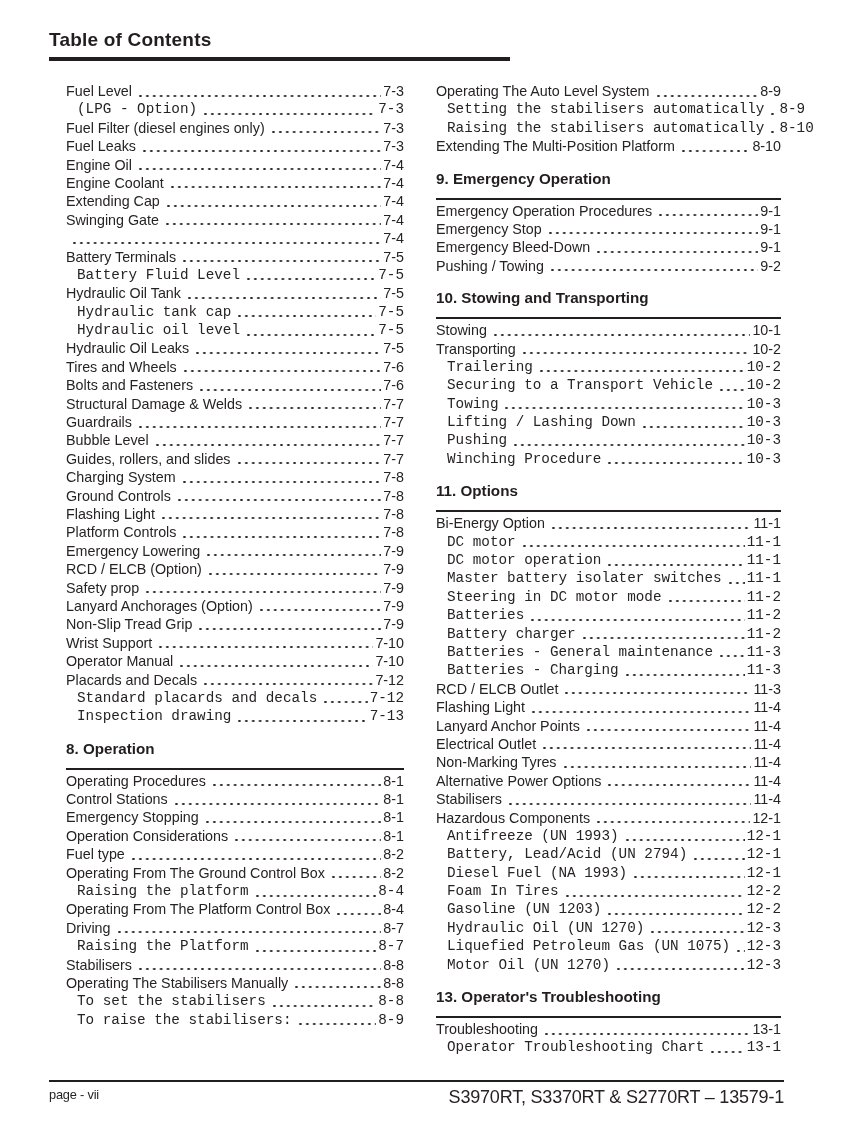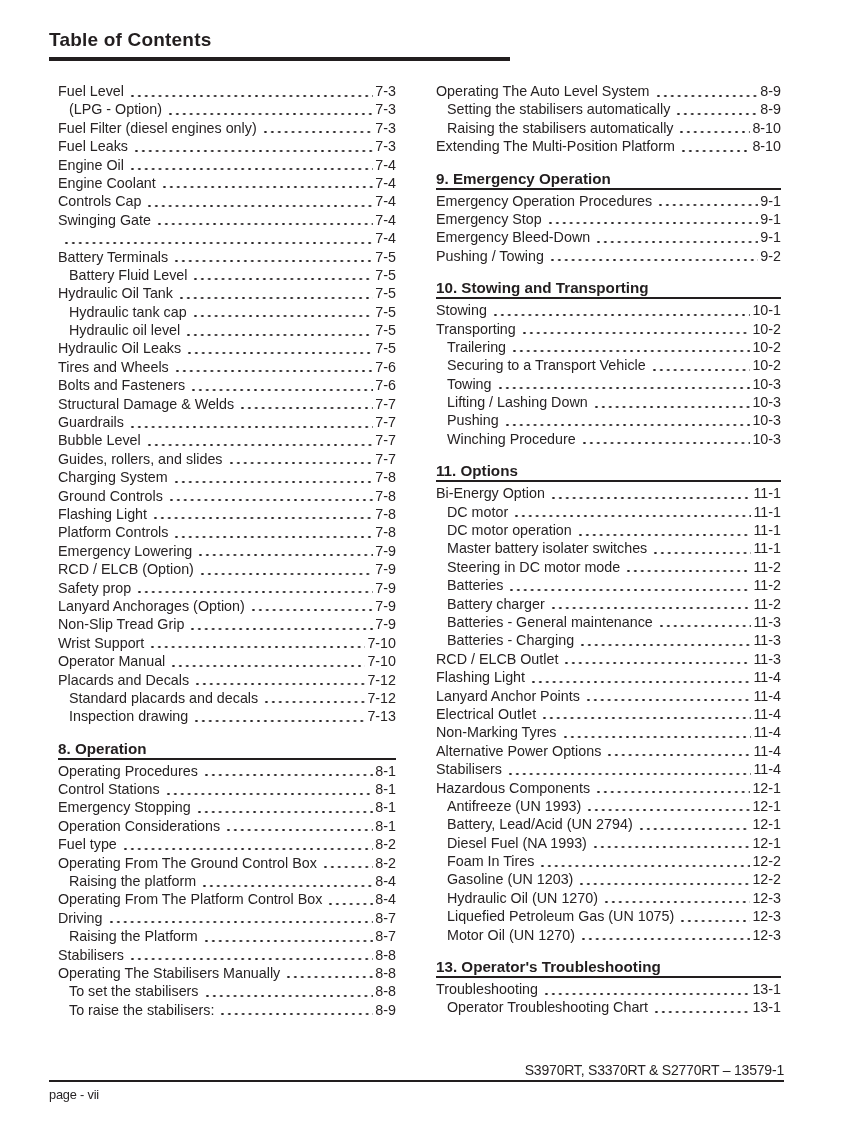--- a/index.html
+++ b/index.html
@@ -10,51 +10,51 @@
   }
   .page-title {
     position:absolute; left:49px; top:29px;
     font-size:19px; font-weight:bold; letter-spacing:0.2px; color:#221e1f;
     white-space:nowrap;
   }
   .title-rule {
     position:absolute; left:49px; top:57px; width:461px; height:4px; background:#221e1f;
   }
   .col { position:absolute; top:82px; }
-  .col-left  { left:58px;  width:338px; }
+  .col-left  { left:66px;  width:338px; }
   .col-right { left:420px; width:345px;margin-left:16px; }
   .toc-row {
     display:flex; align-items:stretch;
     height:18.4px; line-height:18.4px; font-size:14.3px;
     white-space:nowrap; color:#272324;
   }
-  .toc-row.ind { padding-left:11px; }
+  .toc-row.ind { padding-left:11px;font-family:Liberation Mono, monospace; }
   .lbl { flex:0 0 auto; }
   .leader {
     flex:1 1 auto; min-width:8px; margin:0 2px 0 5px;
     background-image:radial-gradient(circle, #2a2627 1.05px, rgba(0,0,0,0) 1.35px);
     background-size:6.9px 2.4px;
     background-repeat:repeat-x;
     background-position:left 0 bottom 3.5px;
   }
   .pg { flex:0 0 auto; }
   .toc-section {
-    margin-top:13px; margin-bottom:2px; padding-bottom:0;
+    margin-top:13px; margin-bottom:2px; padding-bottom:10px;
     border-bottom:2px solid #221e1f;
     font-size:15.2px; font-weight:bold; line-height:19px; height:19px;
     white-space:nowrap; color:#221e1f;
   }
   .footer-rule {
     position:absolute; left:49px; top:1080px; width:735px; height:2px; background:#221e1f;
   }
   .footer-left {
     position:absolute; left:49px; top:1087px; font-size:12.8px; letter-spacing:-0.2px; color:#272324;
   }
   .footer-right {
-    position:absolute; right:82px; top:1062px; font-size:14px; letter-spacing:-0.2px; color:#272324;
+    position:absolute; right:82px; top:1087px; font-size:18px; letter-spacing:-0.2px; color:#272324;
     white-space:nowrap;
   }
 </style>
 </head>
 <body>
 
 <div class="page-title">Table of Contents</div>
 <div class="title-rule"></div>
 
 <div class="col col-left">
@@ -82,21 +82,21 @@
       <span class="lbl">Engine Oil</span>
       <span class="leader"></span>
       <span class="pg">7-4</span>
     </div>
     <div class="toc-row">
       <span class="lbl">Engine Coolant</span>
       <span class="leader"></span>
       <span class="pg">7-4</span>
     </div>
     <div class="toc-row">
-      <span class="lbl">Controls Cap</span>
+      <span class="lbl">Extending Cap</span>
       <span class="leader"></span>
       <span class="pg">7-4</span>
     </div>
     <div class="toc-row">
       <span class="lbl">Swinging Gate</span>
       <span class="leader"></span>
       <span class="pg">7-4</span>
     </div>
     <div class="toc-row">
       <span class="leader"></span>

